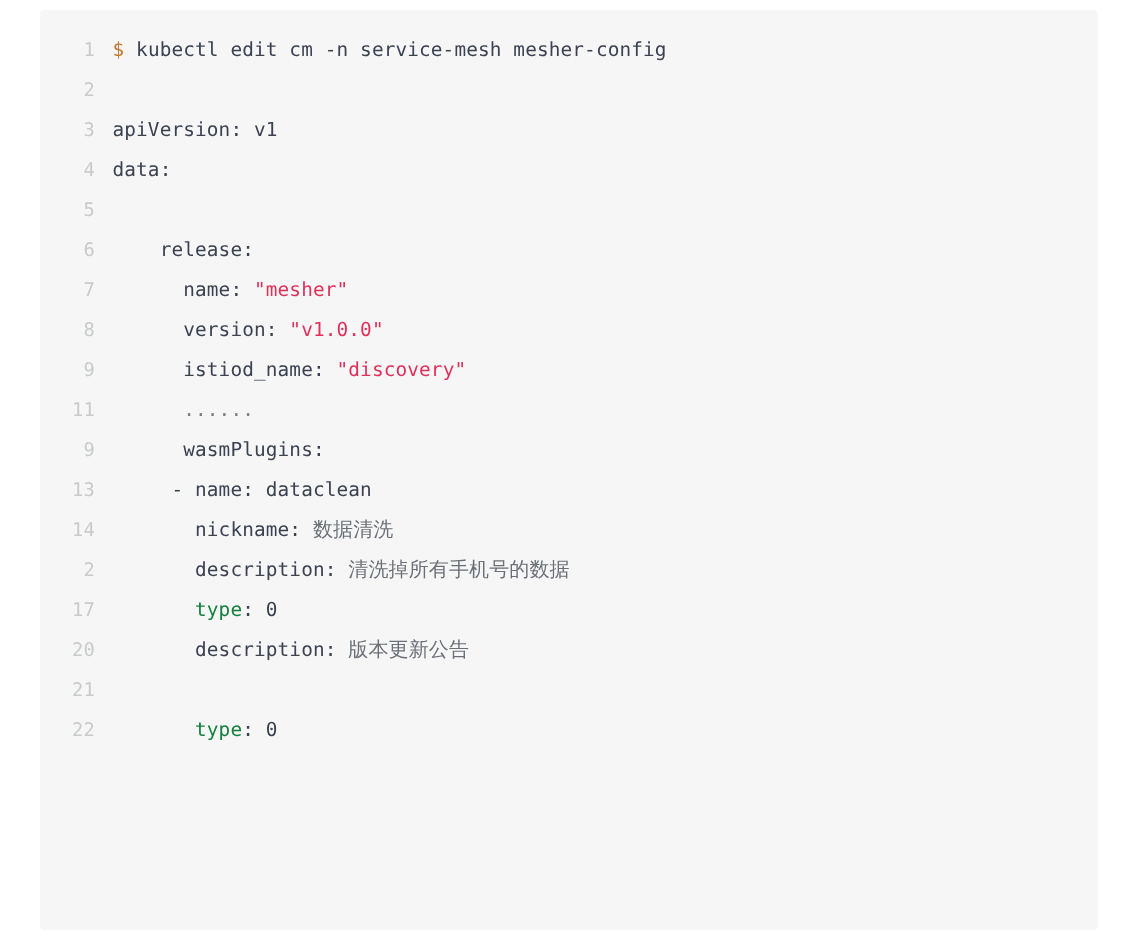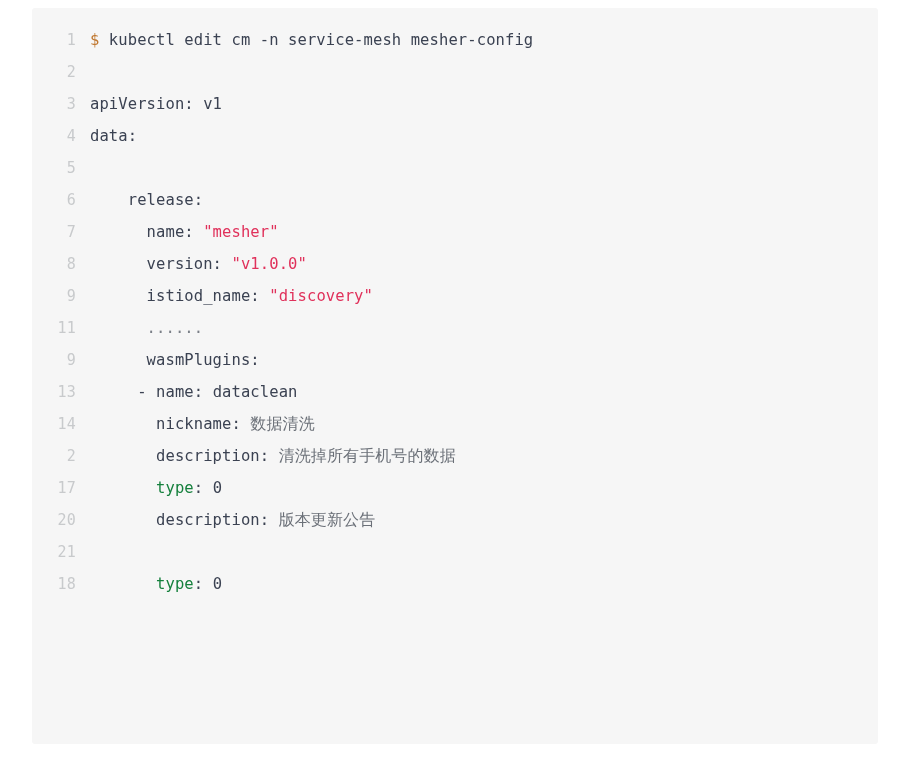--- a/index.html
+++ b/index.html
@@ -80,15 +80,15 @@
       <div class="code-line"><span class="lineno">8</span><span class="linecontent"><span>      </span><span class="tok-plain">version: </span><span class="tok-str">"v1.0.0"</span></span></div>
       <div class="code-line"><span class="lineno">9</span><span class="linecontent"><span>      </span><span class="tok-plain">istiod_name: </span><span class="tok-str">"discovery"</span></span></div>
       <div class="code-line"><span class="lineno">11</span><span class="linecontent"><span>      </span><span class="tok-dots">......</span></span></div>
       <div class="code-line"><span class="lineno">9</span><span class="linecontent"><span>      </span><span class="tok-plain">wasmPlugins:</span></span></div>
       <div class="code-line"><span class="lineno">13</span><span class="linecontent"><span>     </span><span class="tok-plain">- name: dataclean</span></span></div>
       <div class="code-line"><span class="lineno">14</span><span class="linecontent"><span>       </span><span class="tok-plain">nickname: </span><span class="tok-cjk">数据清洗</span></span></div>
       <div class="code-line"><span class="lineno">2</span><span class="linecontent"><span>       </span><span class="tok-plain">description: </span><span class="tok-cjk">清洗掉所有手机号的数据</span></span></div>
       <div class="code-line"><span class="lineno">17</span><span class="linecontent"><span>       </span><span class="tok-typekey">type</span><span class="tok-plain">: </span><span class="tok-num">0</span></span></div>
       <div class="code-line"><span class="lineno">20</span><span class="linecontent"><span>       </span><span class="tok-plain">description: </span><span class="tok-cjk">版本更新公告</span></span></div>
       <div class="code-line"><span class="lineno">21</span><span class="linecontent"><span>       </span></span></div>
-      <div class="code-line"><span class="lineno">18</span><span class="linecontent"><span>       </span><span class="tok-typekey">type</span><span class="tok-plain">: </span><span class="tok-num">0</span></span></div>
+      <div class="code-line"><span class="lineno">22</span><span class="linecontent"><span>       </span><span class="tok-typekey">type</span><span class="tok-plain">: </span><span class="tok-num">0</span></span></div>
     </div>
 </div>
 
 </body></html>

